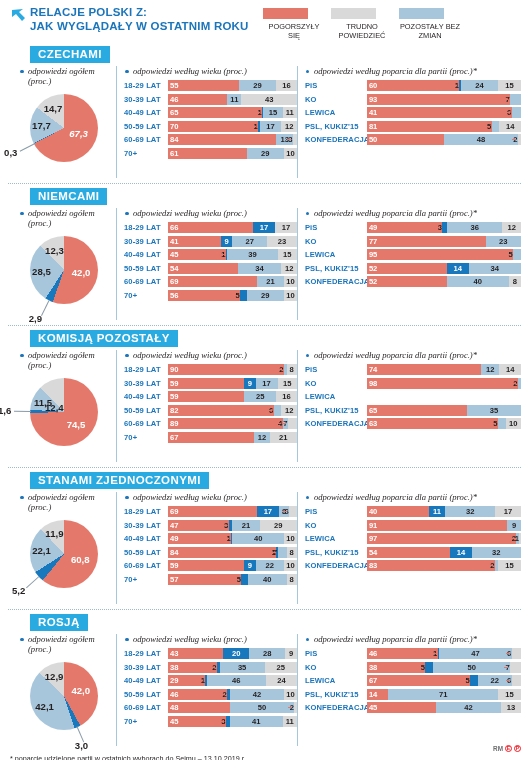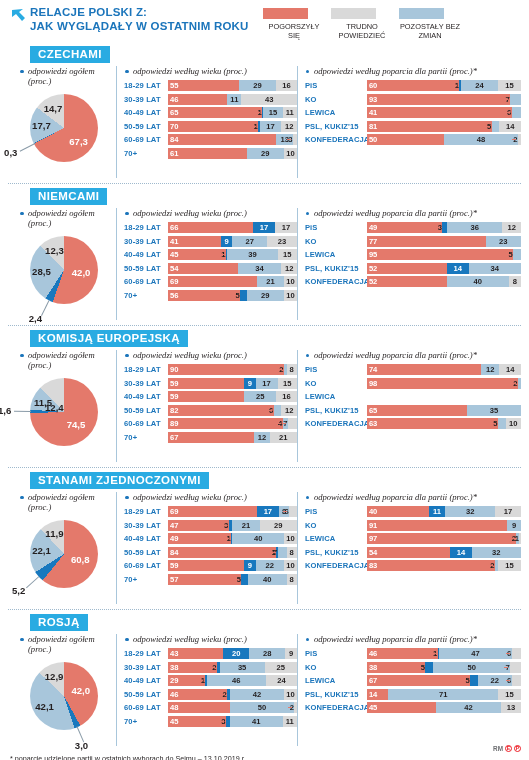--- a/index.html
+++ b/index.html
@@ -117,21 +117,21 @@
         </div>
       </div>
   </div>
 
   <div id="sections">
       <div class="section"><div class="badge">CZECHAMI</div><div class="cols">
           <div class="col-pie">
             <div class="col-head">odpowiedzi ogółem (proc.)</div>
             <div class="pie-wrap">
               <div class="pie" style="background:conic-gradient(from 0deg,#e4796b 0deg 242.27999999999997deg,#1878be 242.27999999999997deg 243.35999999999999deg,#a8c6db 243.35999999999999deg 307.08deg,#d9d9d9 307.08deg 360deg)"></div>
-              <div class="pie-lab on-red" style="left:61.262219085751525px;top:46px;">67,3</div>
+              <div class="pie-lab on-red" style="left:61.262219085751525px;top:38px;font-style:italic;">67,3</div>
               <div class="pie-lab" style="left:-3.9266732008085796px;top:57.12330888838649px;">0,3</div>
               <div class="leader" style="left:26.643996079514853px;top:53.07398533303189px;width:17.000000000000004px;transform:rotate(152.82deg);"></div>
               <div class="pie-lab" style="left:24.0870932746911px;top:30.089415718025045px;">17,7</div>
               <div class="pie-lab" style="left:35.642968630085164px;top:13.19984138517896px;">14,7</div>
             </div>
           </div>
           <div class="col-age">
             <div class="col-head">odpowiedzi według wieku (proc.)</div>
             <div class="bar-row">
               <div class="bar-lab">18-29 LAT</div>
@@ -269,21 +269,21 @@
             </div>
           </div>
         </div></div>
       <div class="sep"></div>
       <div class="section"><div class="badge">NIEMCAMI</div><div class="cols">
           <div class="col-pie">
             <div class="col-head">odpowiedzi ogółem (proc.)</div>
             <div class="pie-wrap">
               <div class="pie" style="background:conic-gradient(from 0deg,#e4796b 0deg 199.44000000000003deg,#1878be 199.44000000000003deg 213.12000000000003deg,#a8c6db 213.12000000000003deg 315.72deg,#d9d9d9 315.72deg 360deg)"></div>
               <div class="pie-lab on-red" style="left:63.727247307830964px;top:35.207835449541946px;">42,0</div>
-              <div class="pie-lab" style="left:20.64829729286038px;top:81.31525702318795px;">2,4</div>
+              <div class="pie-lab" style="left:20.64829729286038px;top:81.31525702318795px;">2,9</div>
               <div class="leader" style="left:41.38897837571623px;top:67.58915421391278px;width:16.999999999999996px;transform:rotate(116.28000000000004deg);"></div>
               <div class="pie-lab" style="left:24.09951055366753px;top:34.04194537237039px;">28,5</div>
               <div class="pie-lab" style="left:37.08570878134458px;top:12.548419228599602px;">12,3</div>
             </div>
           </div>
           <div class="col-age">
             <div class="col-head">odpowiedzi według wieku (proc.)</div>
             <div class="bar-row">
               <div class="bar-lab">18-29 LAT</div>
               <div class="track">
@@ -412,21 +412,21 @@
                 <div class="seg" style="left:52%;width:40%;background:#a8c6db"></div>
                 <div class="seg" style="left:92%;width:8%;background:#d9d9d9"></div>
                 <div class="val v-white" style="left:0%;padding-left:2px;">52</div>
                 <div class="val v-dark" style="left:52%;width:40%;text-align:center;">40</div>
                 <div class="val v-dark" style="left:92%;width:8%;text-align:center;">8</div>
               </div>
             </div>
           </div>
         </div></div>
       <div class="sep"></div>
-      <div class="section"><div class="badge">KOMISJĄ EUROPEJSKĄ</div><div class="cols">
+      <div class="section"><div class="badge">KOMISJĄ POZOSTAŁY</div><div class="cols">
           <div class="col-pie">
             <div class="col-head">odpowiedzi ogółem (proc.)</div>
             <div class="pie-wrap">
               <div class="pie" style="background:conic-gradient(from 0deg,#e4796b 0deg 268.2deg,#1878be 268.2deg 273.96deg,#a8c6db 273.96deg 315.35999999999996deg,#d9d9d9 315.35999999999996deg 360deg)"></div>
               <div class="pie-lab on-red" style="left:58.644399657500585px;top:45.22234313525397px;">74,5</div>
               <div class="pie-lab" style="left:-9.990229380944498px;top:30.9633358156526px;">1,6</div>
               <div class="leader" style="left:23.005862371433302px;top:37.37800148939156px;width:17px;transform:rotate(-178.92000000000007deg);"></div>
               <div class="pie-lab" style="left:25.915206670523155px;top:23.238113013102932px;">11,5</div>
               <div class="pie-lab" style="left:37.024638994042164px;top:28px;">12,4</div>
             </div>

